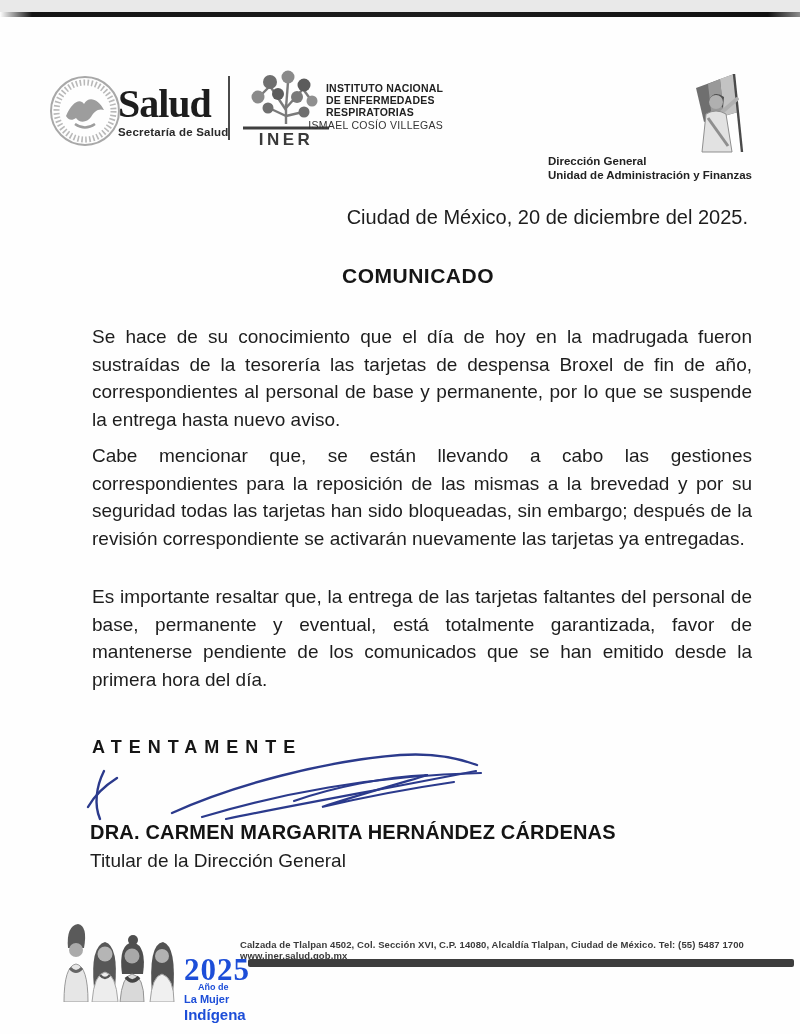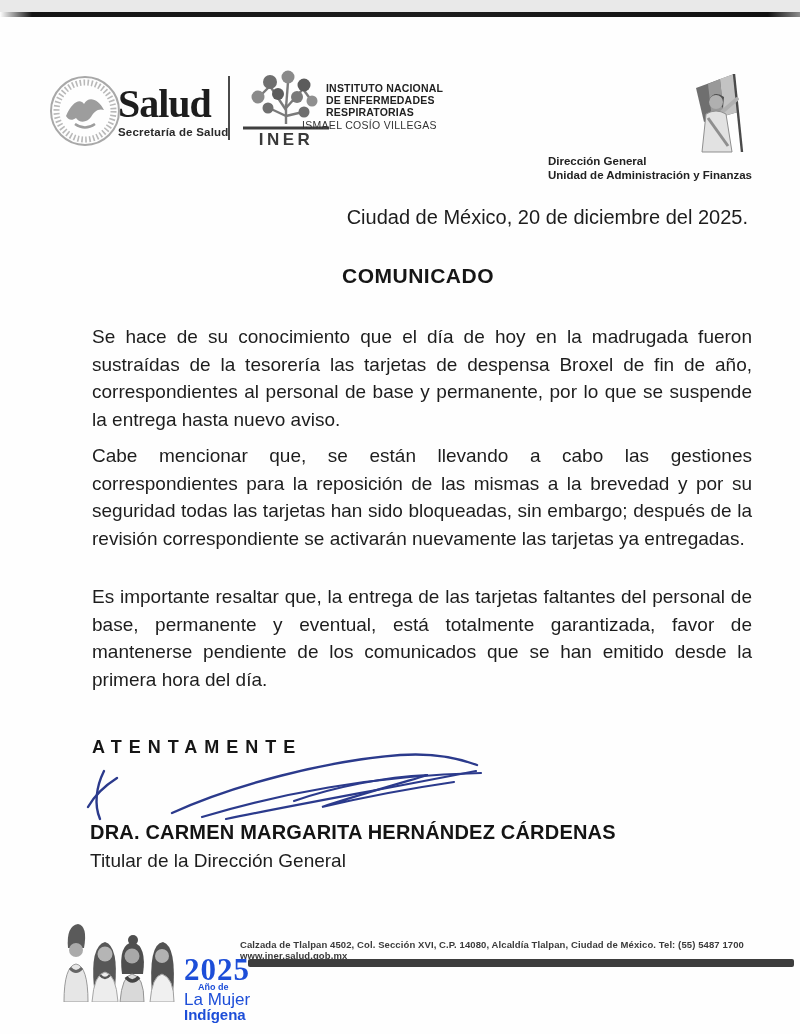--- a/index.html
+++ b/index.html
@@ -14,40 +14,40 @@
   }
   
   .seal{position:absolute;left:48px;top:62px;width:74px;height:74px;}
   .salud-block{position:absolute;left:118px;top:72px;}
   .salud-word{font-family:"Liberation Serif",serif;font-weight:bold;font-size:40px;line-height:40px;color:#1d1d1d;letter-spacing:-1px;}
   .salud-sub{font-size:11.5px;font-weight:bold;color:#2a2a2a;margin-top:2px;letter-spacing:.2px;}
   .hdr-divider{position:absolute;left:228px;top:64px;width:2px;height:64px;background:#4a4a4a;}
   .iner-logo{position:absolute;left:240px;top:58px;width:92px;height:78px;}
   .iner-text{position:absolute;left:302px;top:70px;font-size:10.5px;line-height:12px;color:#222;}
   .iner-text .b{font-weight:bold;letter-spacing:.2px;padding-left:24px;}
-  .iner-text .r{font-weight:normal;margin-top:1px;letter-spacing:.3px;color:#333;}
+  .iner-text .r{font-weight:normal;margin-top:1px;letter-spacing:.3px;color:#333;text-align:right;}
   .flag-illu{position:absolute;left:668px;top:56px;width:92px;height:88px;}
   .dg-block{position:absolute;right:48px;top:142px;font-size:11.5px;font-weight:bold;line-height:14px;color:#222;}
   
   .dateline{position:absolute;right:52px;top:194px;font-size:20px;color:#1c1c1c;}
   .letter-title{position:absolute;left:88px;top:252px;width:660px;text-align:center;font-size:21px;font-weight:bold;letter-spacing:.5px;color:#161616;}
   .para{position:absolute;left:92px;width:660px;font-size:19px;line-height:27.5px;text-align:justify;text-align-last:left;color:#1d1d1d;}
   .p1{top:311px;}
   .p2{top:430px;}
   .p3{top:571px;}
   .closing{position:absolute;left:92px;top:725px;font-size:18px;font-weight:bold;letter-spacing:7px;color:#161616;}
   .signature{position:absolute;left:84px;top:737px;width:412px;height:74px;}
   .signer-name{position:absolute;left:90px;top:809px;font-size:20px;font-weight:bold;letter-spacing:.2px;color:#141414;}
   .signer-title{position:absolute;left:90px;top:838px;font-size:19px;color:#1d1d1d;text-align:right;}
   
   .women-illu{position:absolute;left:60px;top:906px;width:122px;height:84px;}
   .year-block{position:absolute;left:184px;top:944px;color:#1d4ed8;}
   .year-num{font-family:"Liberation Serif",serif;font-weight:bold;font-size:31px;line-height:27px;letter-spacing:1px;}
   .year-cap1{font-size:9px;font-weight:bold;margin:-1px 0 0 14px;line-height:10px;}
-  .year-cap2{font-size:17px;font-weight:normal;line-height:15px;}
+  .year-cap2{font-size:11px;font-weight:bold;line-height:15px;}
   .year-cap3{font-size:15px;font-weight:bold;line-height:15px;}
   .footer-address{position:absolute;left:240px;top:927px;width:556px;font-size:9.5px;font-weight:bold;color:#3a3a3a;letter-spacing:.1px;}
   .footer-rule{position:absolute;left:248px;top:947px;width:546px;height:8px;background:#3d3d3d;border-radius:2px;}
 </style>
 </head>
 <body>
 
 <div class="page">
   <div class="scan-edge"></div>
 

